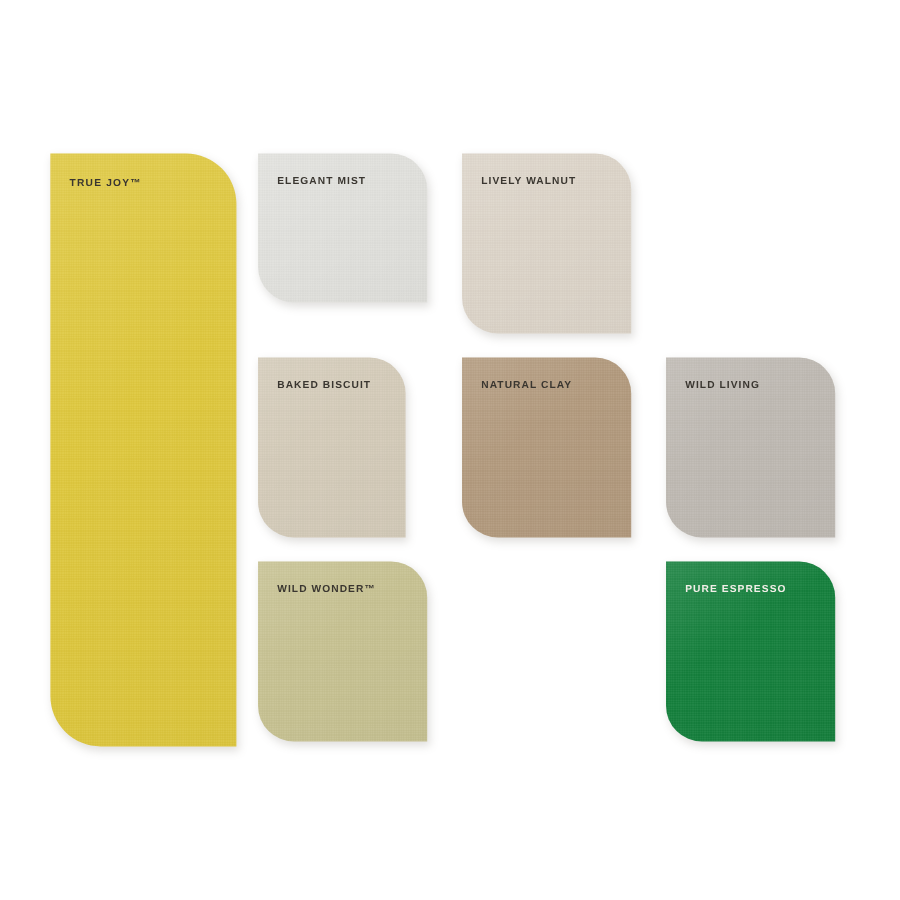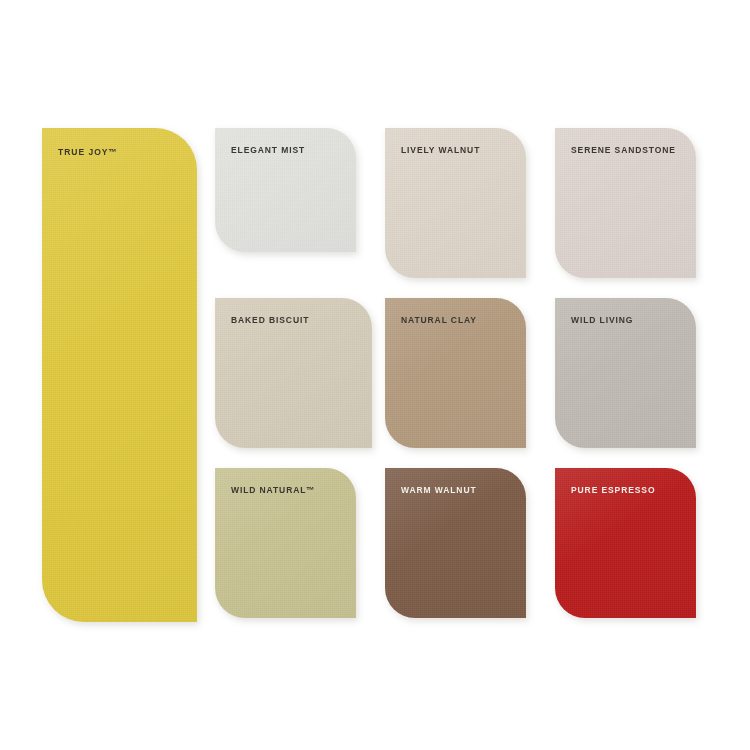--- a/index.html
+++ b/index.html
@@ -104,55 +104,45 @@
     <div class="sheen"></div>
     <div class="swatch-label label-dark" style="color: rgb(58, 54, 48);">ELEGANT MIST</div>
   </div>
 
   <div class="swatch" style="left: 385px; top: 128px; width: 141px; height: 150px; background: rgb(221, 213, 201);">
     <div class="grain"></div>
     <div class="sheen"></div>
     <div class="swatch-label label-dark" style="color: rgb(58, 54, 48);">LIVELY WALNUT</div>
   </div>
 
-  <div class="swatch" style="left: 555px; top: 128px; width: 141px; height: 150px; background: rgb(220, 211, 206);">
-    <div class="grain"></div>
-    <div class="sheen"></div>
-    <div class="swatch-label label-dark" style="color: rgb(58, 54, 48);">SERENE SANDSTONE</div>
-  </div>
 
-  <div class="swatch" style="left: 215px; top: 298px; width: 157px; height: 150px; background: rgb(213, 204, 186);">
+  <div class="swatch" style="left: 215px; top: 298px; width: 123px; height: 150px; background: rgb(213, 204, 186);">
     <div class="grain"></div>
     <div class="sheen"></div>
     <div class="swatch-label label-dark" style="color: rgb(58, 54, 48);">BAKED BISCUIT</div>
   </div>
 
   <div class="swatch" style="left: 385px; top: 298px; width: 141px; height: 150px; background: rgb(179, 155, 126);">
     <div class="grain"></div>
     <div class="sheen"></div>
     <div class="swatch-label label-dark" style="color: rgb(58, 54, 48);">NATURAL CLAY</div>
   </div>
 
   <div class="swatch" style="left: 555px; top: 298px; width: 141px; height: 150px; background: rgb(191, 186, 179);">
     <div class="grain"></div>
     <div class="sheen"></div>
     <div class="swatch-label label-dark" style="color: rgb(58, 54, 48);">WILD LIVING</div>
   </div>
 
   <div class="swatch" style="left: 215px; top: 468px; width: 141px; height: 150px; background: rgb(199, 194, 146);">
     <div class="grain"></div>
     <div class="sheen"></div>
-    <div class="swatch-label label-dark" style="color: rgb(58, 54, 48);">WILD NATURAL™</div>
+    <div class="swatch-label label-dark" style="color: rgb(58, 54, 48);">WILD WONDER™</div>
   </div>
 
-  <div class="swatch" style="left: 385px; top: 468px; width: 141px; height: 150px; background: rgb(124, 92, 72);">
-    <div class="grain"></div>
-    <div class="sheen"></div>
-    <div class="swatch-label label-light" style="color: rgb(243, 239, 233);">WARM WALNUT</div>
-  </div>
 
-  <div class="swatch" style="left: 555px; top: 468px; width: 141px; height: 150px; background: #b91c1c; padding-left: 16px;">
+  <div class="swatch" style="left: 555px; top: 468px; width: 141px; height: 150px; background: #15803d; padding-left: 16px;">
     <div class="grain"></div>
     <div class="sheen"></div>
     <div class="swatch-label label-light" style="color: rgb(243, 239, 233);">PURE ESPRESSO</div>
   </div>
 
 </div>
 
 </body></html>

